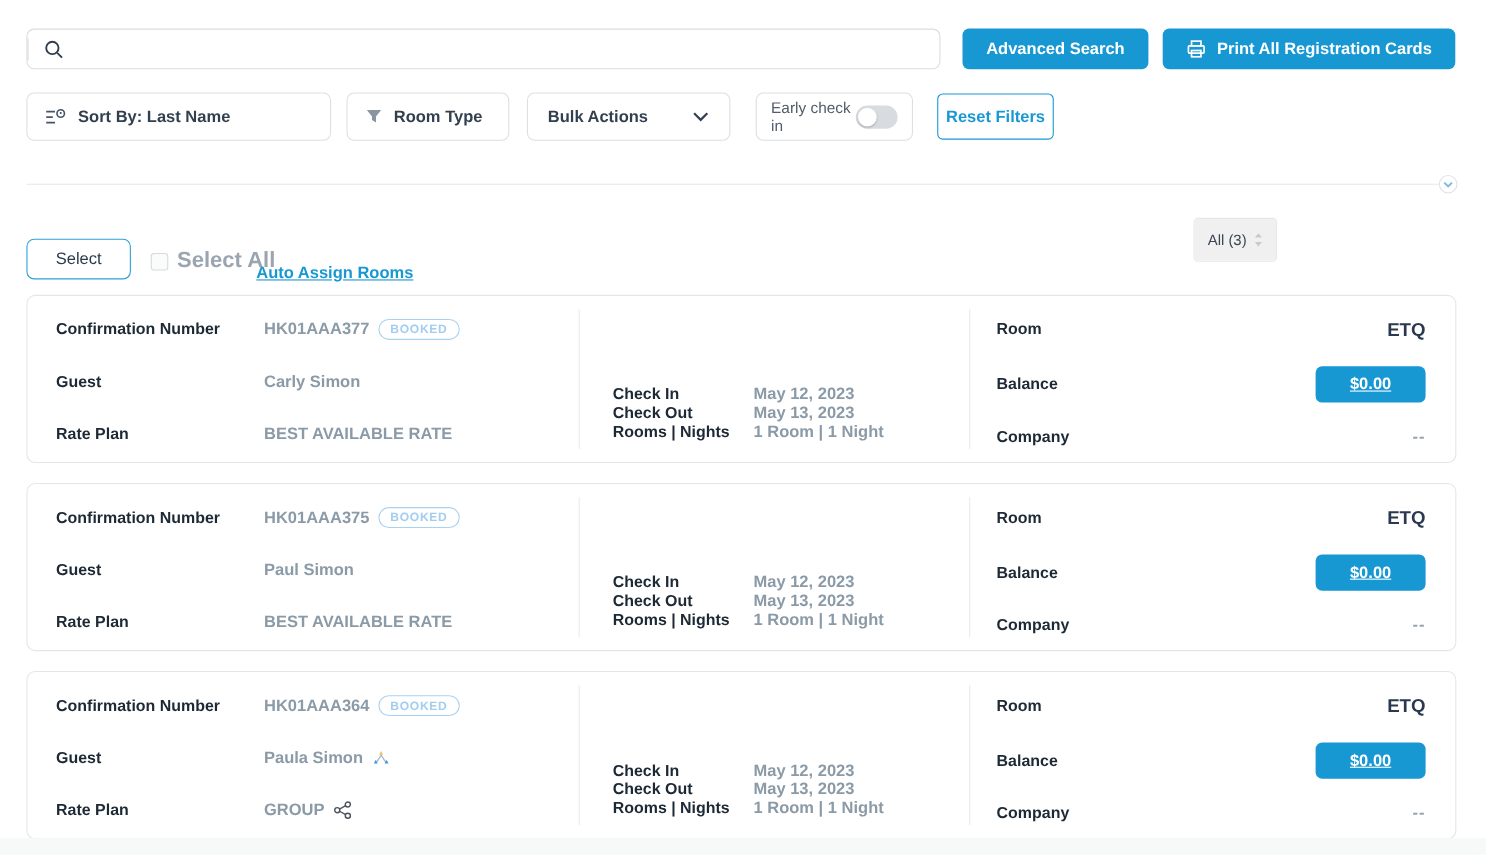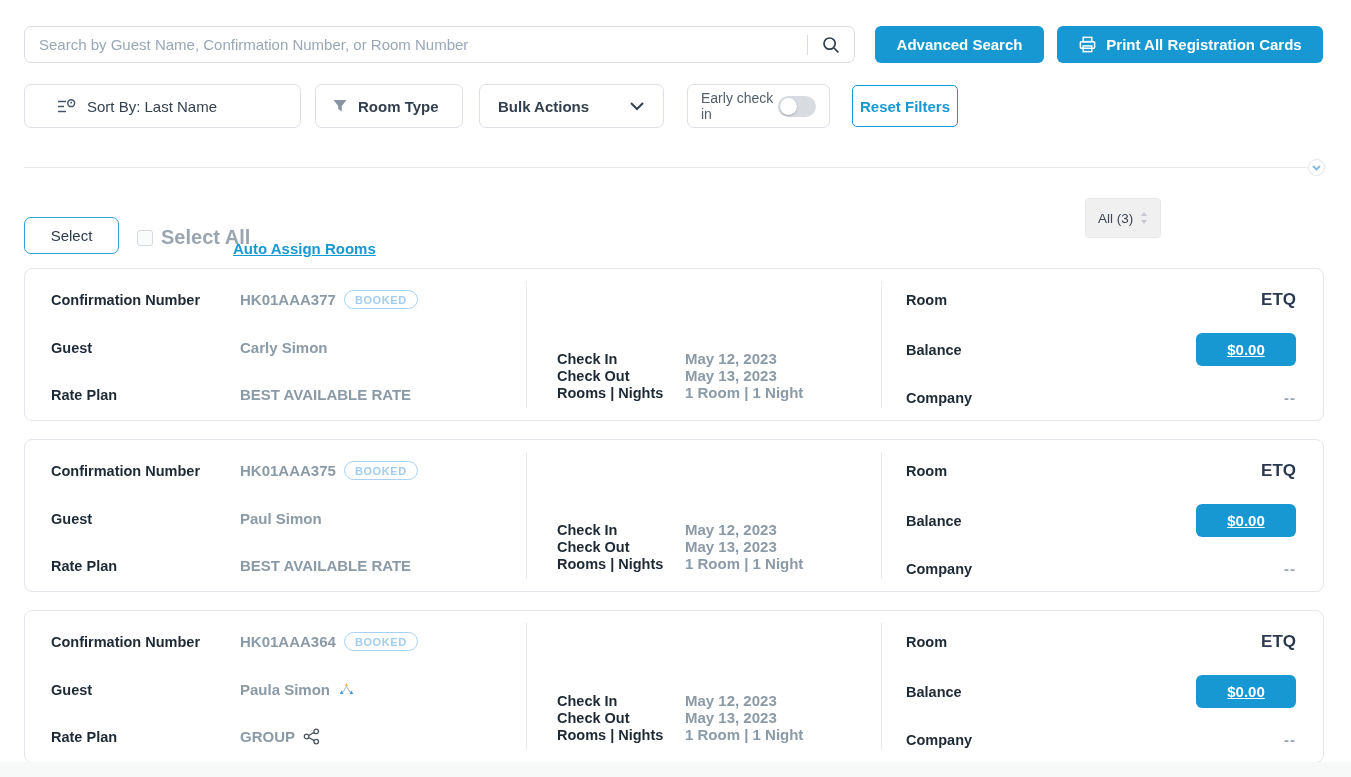--- a/index.html
+++ b/index.html
@@ -19,21 +19,21 @@
 
   .btn-primary { background:#1898d3; color:#fff; border:none; border-radius:6px;
     font-size:15px; font-weight:600; font-family:inherit; cursor:pointer;
     display:flex; align-items:center; justify-content:center; gap:9px; }
   .adv-btn   { left:875px;  top:26px; width:169px; height:37px; }
   .print-btn { left:1057px; top:26px; width:266px; height:37px; }
 
   
   .chip { border:1px solid #dcdfe4; border-radius:7px; background:#fff; height:44px;
     display:flex; align-items:center; font-size:15px; color:#323f4e; font-family:inherit; cursor:pointer; }
-  .sort-chip { left:24px; top:84px; width:277px; padding:0 32px; gap:11px; font-weight:400; }
+  .sort-chip { left:24px; top:84px; width:277px; padding:0 16px; gap:11px; font-weight:700; }
   .roomtype-chip { left:315px; top:84px; width:148px; padding:0 16px; gap:10px; font-weight:600; }
   .bulk-chip { left:479px; top:84px; width:185px; padding:0 18px; justify-content:space-between; font-weight:600; }
   .early-chip { left:687px; top:84px; width:143px; padding:0 13px; justify-content:space-between;
     cursor:default; font-size:14px; color:#515d6a; font-weight:400; }
   .toggle { width:38px; height:21px; border-radius:11px; background:#d8dce1; position:relative; cursor:pointer; flex:none; }
   .toggle .knob { position:absolute; left:2px; top:2px; width:17px; height:17px; border-radius:50%;
     background:#fff; box-shadow:0 1px 2px rgba(0,0,0,.25); }
   .reset-btn { left:852px; top:85px; width:106px; height:42px; background:#fff; border:1px solid #1898d3;
     border-radius:5px; color:#1898d3; font-size:15px; font-weight:600; font-family:inherit; cursor:pointer; }
 
@@ -78,21 +78,20 @@
   .company-val { color:#97a3ae; font-weight:700; letter-spacing:1px; }
 
   .footer-strip { left:0; bottom:0; width:1351px; height:15px; background:#f7f8f8; }
 
   svg { display:block; }
 </style>
 </head>
 <body>
 
 <div class="abs search-box">
-  <input type="text" placeholder="Search by Guest Name, Confirmation Number, or Room Number" style="">
   <span class="search-div"></span>
   <button class="search-btn">
     <span>
       <svg width="20" height="20" viewBox="0 0 20 20" fill="none" stroke="#2e3d4f" stroke-width="1.7">
         <circle cx="8.6" cy="8.6" r="5.6"></circle>
           <line x1="13" y1="13" x2="17.4" y2="17.4"></line>
       </svg>
     </span>
   </button>
 </div>

